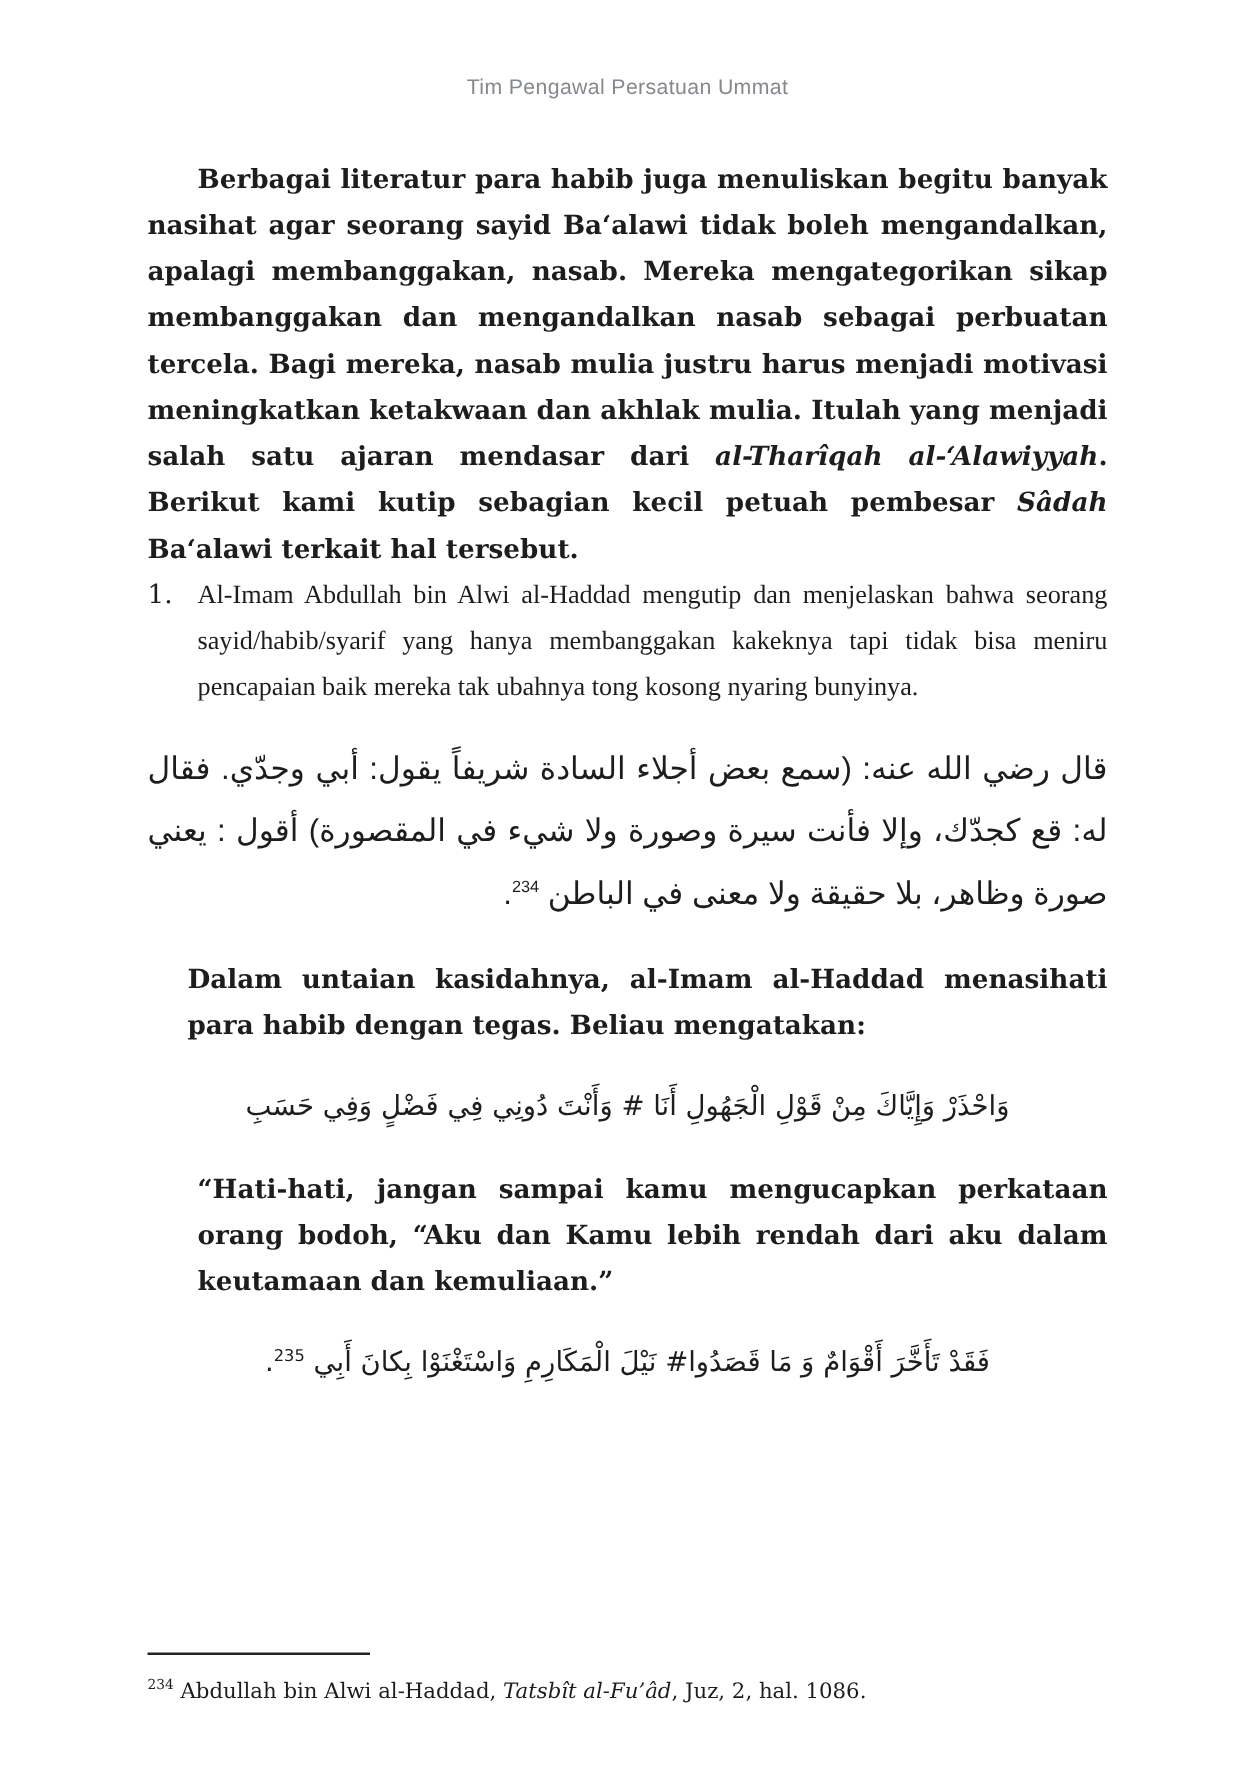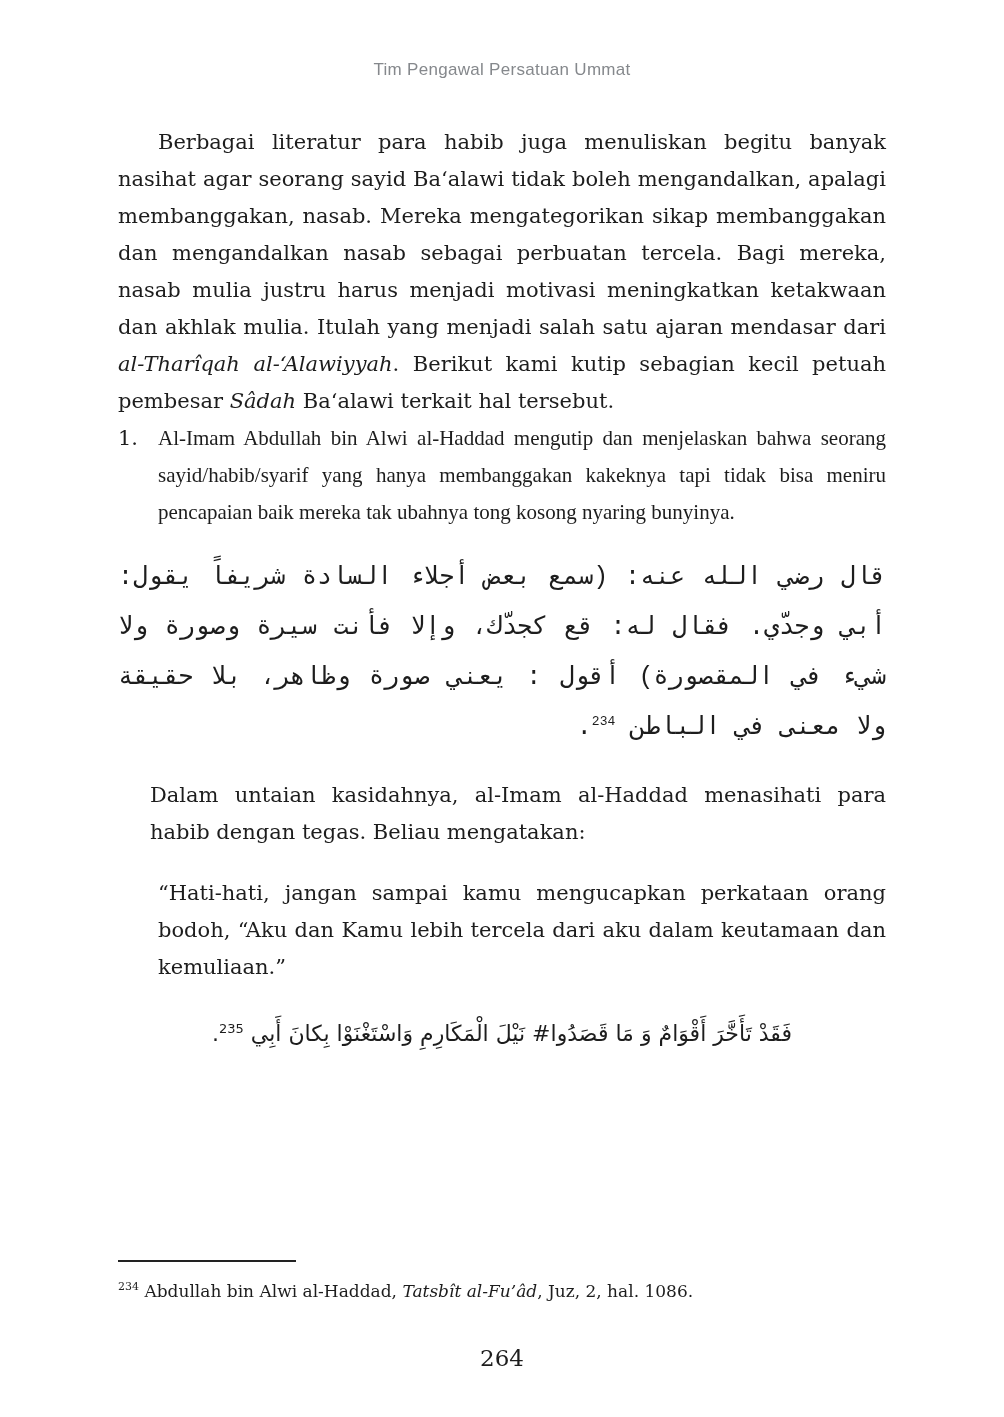--- a/index.html
+++ b/index.html
@@ -23,36 +23,37 @@
     font-size: 17px;
     letter-spacing: 0.3px;
     color: #85888c;
     text-align: center;
   }
 
   .para {
     font-size: 21px;
     line-height: 37px;
     text-align: justify;
+    font-weight: bold;
   }
 
   .p-intro { margin-top: 44px; text-indent: 40px; }
 
   .list-row {
     display: flex;
     font-size: 21px;
     line-height: 37px;
   }
   .list-num { width: 40px; flex: none; }
   .list-text { flex: 1; text-align: justify; font-family: Liberation Serif, serif; }
 
   .arabic-block {
     direction: rtl;
     unicode-bidi: embed;
-    font-family: Liberation Mono, monospace;
+    font-family: Liberation Sans, sans-serif;
     font-size: 25px;
     line-height: 50px;
     text-align: justify;
     margin-top: 22px;
   }
 
   .arabic-verse {
     direction: rtl;
     unicode-bidi: embed;
     font-family: "DejaVu Sans", sans-serif;
@@ -108,27 +109,27 @@
 
   <div class="list-row">
     <span class="list-num">1.</span>
     <span class="list-text">Al-Imam Abdullah bin Alwi al-Haddad mengutip dan menjelaskan bahwa seorang sayid/habib/syarif yang hanya membanggakan kakeknya tapi tidak bisa meniru pencapaian baik mereka tak ubahnya tong kosong nyaring bunyinya.</span>
   </div>
 
   <p class="arabic-block" dir="rtl"><span>قال رضي الله عنه: (سمع بعض أجلاء السادة شريفاً يقول: أبي وجدّي. فقال له: قع كجدّك، وإلا فأنت سيرة وصورة ولا شيء في المقصورة) أقول : يعني صورة وظاهر، بلا حقيقة ولا معنى في الباطن</span> <sup class="fn-ref">234</sup><span>.</span></p>
 
   <p class="para p-indent">Dalam untaian kasidahnya, al-Imam al-Haddad menasihati para habib dengan tegas. Beliau mengatakan:</p>
 
+  <p class="arabic-verse" dir="rtl">وَاحْذَرْ وَإِيَّاكَ مِنْ قَوْلِ الْجَهُولِ أَنَا # وَأَنْتَ دُونِي فِي فَضْلٍ وَفِي حَسَبِ</p>
 
-  <p class="para quote-translation">“Hati-hati, jangan sampai kamu mengucapkan perkataan orang bodoh, “Aku dan Kamu lebih tercela dari aku dalam keutamaan dan kemuliaan.”</p>
+  <p class="para quote-translation">“Hati-hati, jangan sampai kamu mengucapkan perkataan orang bodoh, “Aku dan Kamu lebih rendah dari aku dalam keutamaan dan kemuliaan.”</p>
 
   <p class="arabic-verse" dir="rtl"><span>فَقَدْ تَأَخَّرَ أَقْوَامٌ وَ مَا قَصَدُوا# نَيْلَ الْمَكَارِمِ وَاسْتَغْنَوْا بِكانَ أَبِي</span> <sup class="fn-ref">235</sup><span>.</span></p>
 
   <div class="fn-area">
     <div class="fn-rule"></div>
 
     <div class="footnote"><sup>234</sup><span> Abdullah bin Alwi al-Haddad, </span><span class="italic">Tatsbît al-Fu’âd</span><span>, Juz, 2, hal. 1086.</span></div>
 
   </div>
 
-  <div class="page-num">264</div>
 
 </div>
 
 </body></html>

